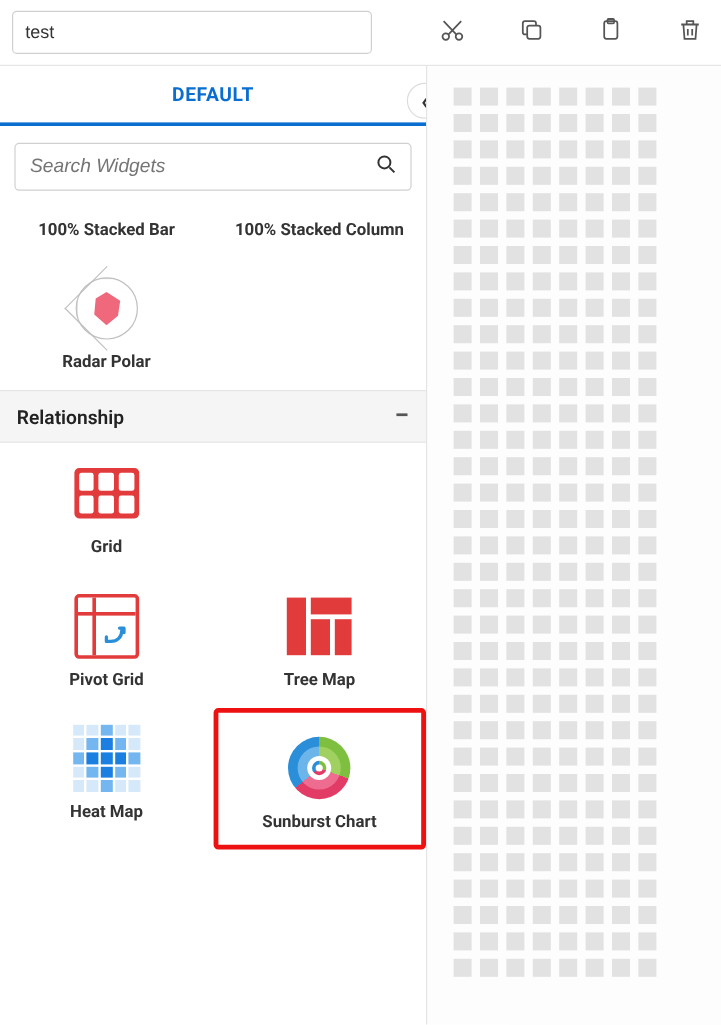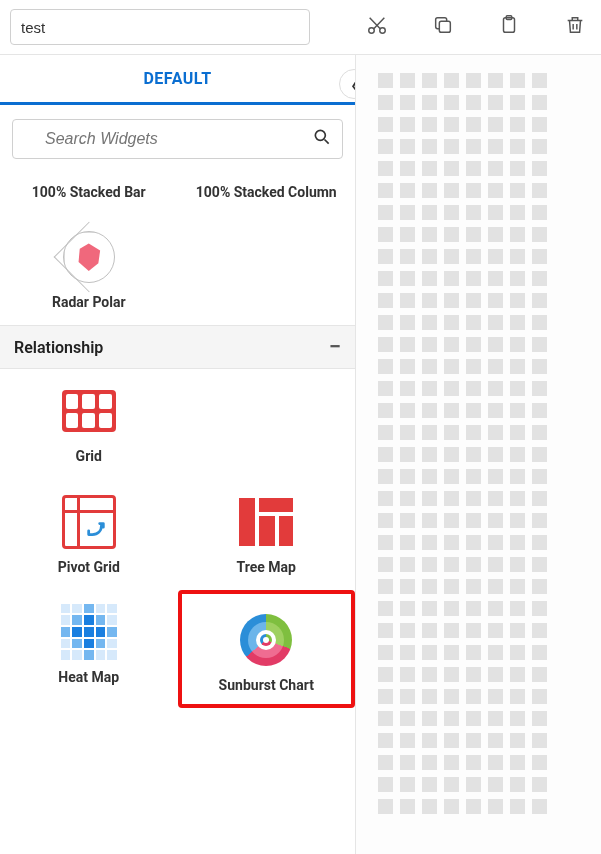--- a/index.html
+++ b/index.html
@@ -82,21 +82,20 @@
     height:40px;
     border:1px solid #d0d0d0;
     border-radius:4px;
     display:flex; align-items:center;
     padding:0 10px;
   }
   .search input {
     flex:1; border:none; outline:none;
     font-size:16px; font-style:italic; color:#888;
     background:transparent;
-    margin-left:20px;
   }
   .search svg { width:20px; height:20px; stroke:#333; fill:none; stroke-width:2;}
   .scroll { flex:1; overflow-y:auto; overflow-x:hidden; }
 
   .row2 { display:flex; }
   .cell {
     width:50%;
     display:flex; flex-direction:column; align-items:center;
     padding:12px 6px 14px;
     cursor:pointer;

